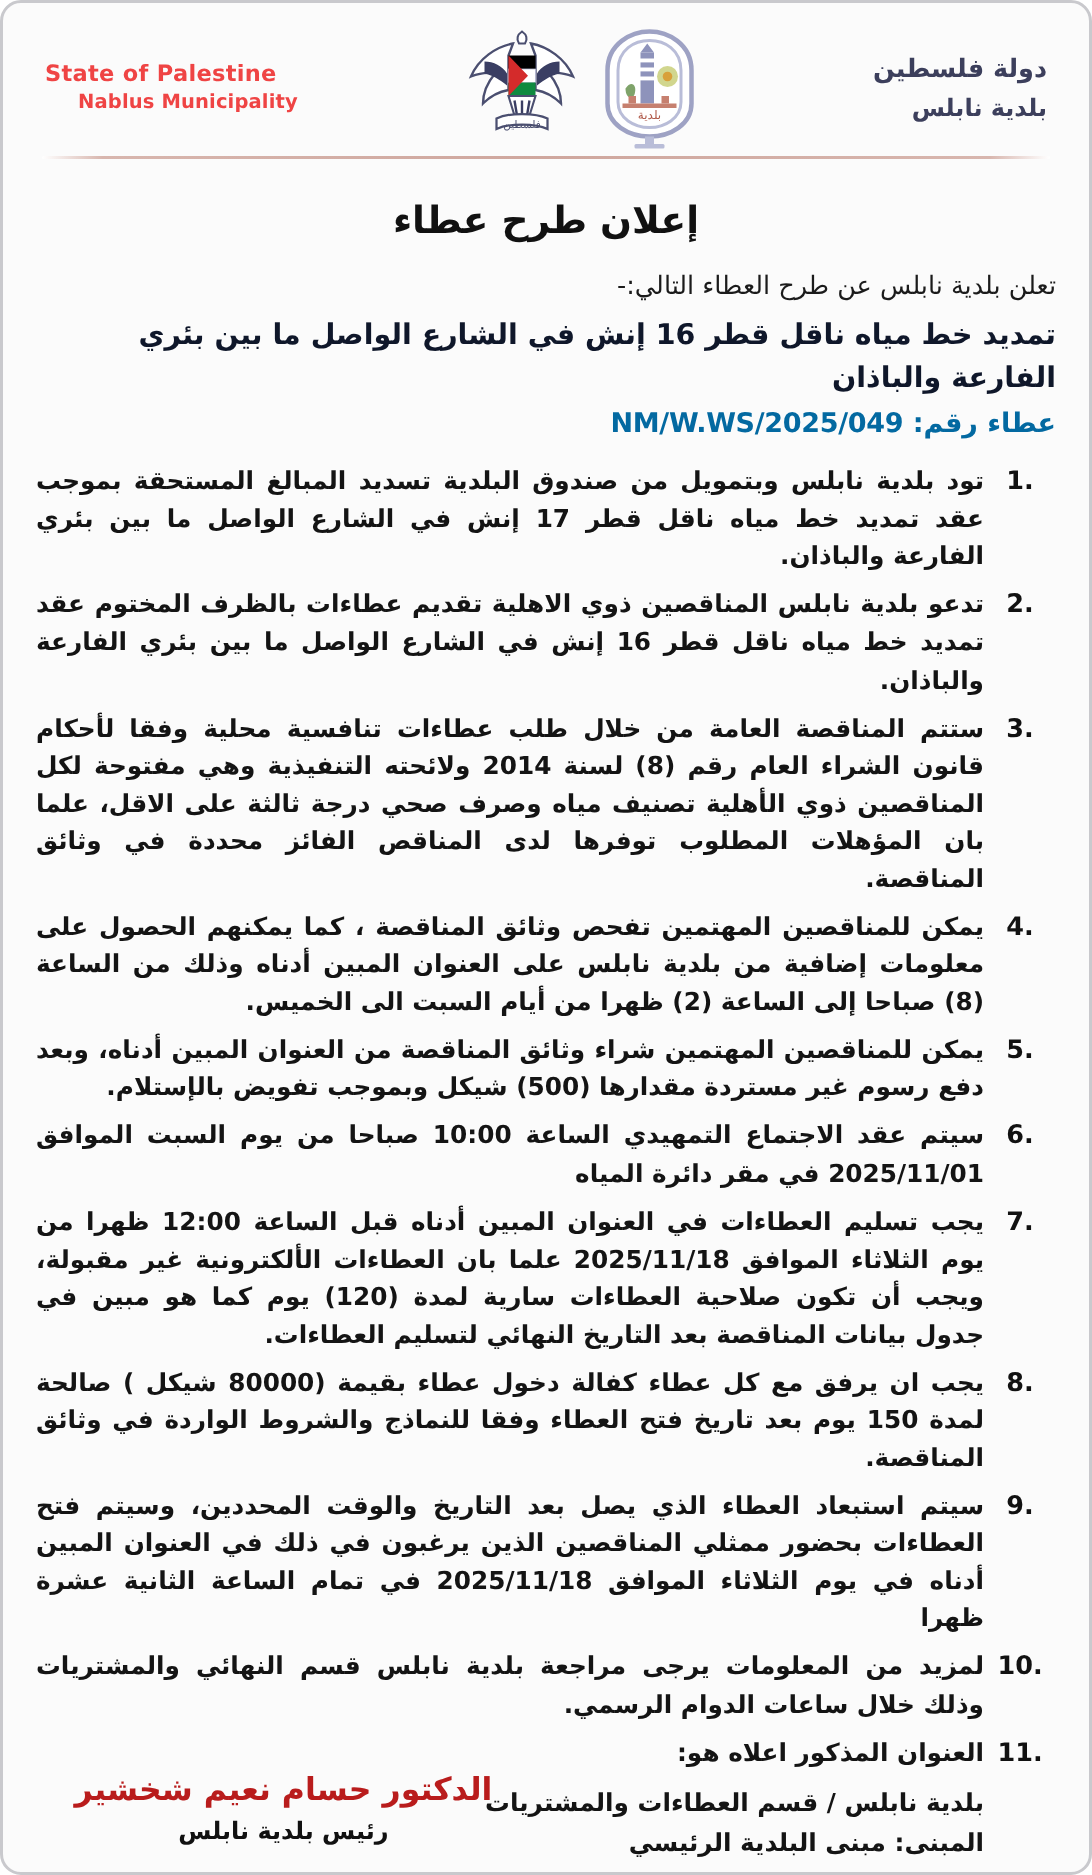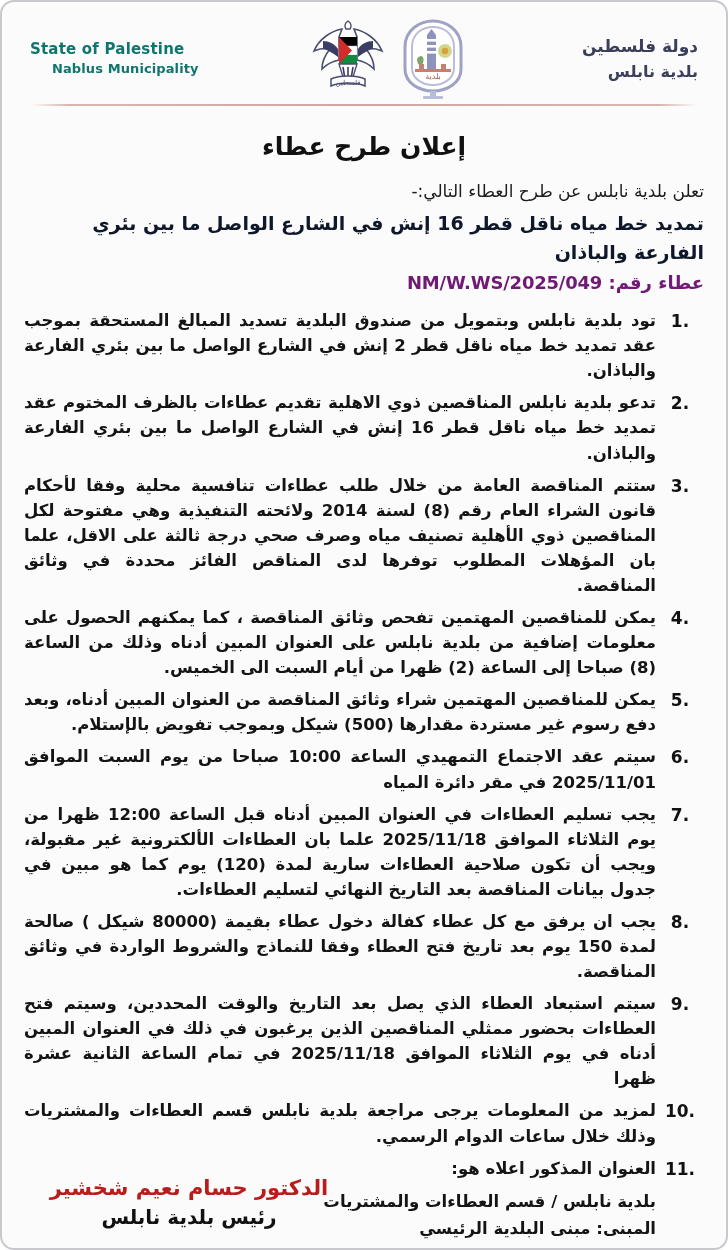--- a/index.html
+++ b/index.html
@@ -31,21 +31,21 @@
     display: flex;
     align-items: center;
     justify-content: space-between;
     height: 86px;
     padding: 0 6px;
   }
   .lh-en {
     order: 3;
     text-align: left;
     direction: ltr;
-    color: #0f766e;
+    color: #ef4444;
     font-weight: bold;
     line-height: 1.45;
   }
   .lh-en .l1 { font-size: 15px; letter-spacing: .2px; }
   .lh-en .l2 { font-size: 13px; letter-spacing: .1px; margin-left: 22px; }
 
   .lh-ar {
     order: 1;
     text-align: right;
     direction: rtl;
@@ -98,21 +98,21 @@
     font-size: 19px;
     font-weight: bold;
     color: #0f172a;
     line-height: 1.55;
     margin-top: 4px;
     letter-spacing: -0.4px;
   }
   .tender-no {
     font-size: 18px;
     font-weight: bold;
-    color: #701a75;
+    color: #0369a1;
     line-height: 1.6;
     margin-top: 2px;
     letter-spacing: -0.2px;
   }
 
   
   .clauses {
     margin-top: 10px;
   }
   .clause {
@@ -166,21 +166,21 @@
     direction: rtl;
   }
   .sig-name {
     font-size: 21px;
     font-weight: bold;
     color: #b91c1c;
     line-height: 1.45;
     letter-spacing: -0.3px;
   }
   .sig-role {
-    font-size: 20px;
+    font-size: 16px;
     font-weight: bold;
     color: #111;
     line-height: 1.45;
     letter-spacing: -0.3px;
   }
 </style>
 </head>
 <body>
 
 <div class="page">
@@ -247,21 +247,21 @@
   <div class="intro-block">
     <div class="intro-line">تعلن بلدية نابلس عن طرح العطاء التالي:-</div>
     <div class="subject-line">تمديد خط مياه ناقل قطر 16 إنش في الشارع الواصل ما بين بئري الفارعة والباذان</div>
     <div class="tender-no">عطاء رقم: NM/W.WS/2025/049</div>
   </div>
 
   <div class="clauses">
 
     <div class="clause">
       <div class="clause-num">1.</div>
-      <div class="clause-text">تود بلدية نابلس وبتمويل من صندوق البلدية تسديد المبالغ المستحقة بموجب عقد تمديد خط مياه ناقل قطر 2 إنش في الشارع الواصل ما بين بئري الفارعة والباذان.</div>
+      <div class="clause-text">تود بلدية نابلس وبتمويل من صندوق البلدية تسديد المبالغ المستحقة بموجب عقد تمديد خط مياه ناقل قطر 17 إنش في الشارع الواصل ما بين بئري الفارعة والباذان.</div>
     </div>
 
     <div class="clause">
       <div class="clause-num">2.</div>
       <div class="clause-text">تدعو بلدية نابلس المناقصين ذوي الاهلية تقديم عطاءات بالظرف المختوم عقد تمديد خط مياه ناقل قطر 16 إنش في الشارع الواصل ما بين بئري الفارعة والباذان.</div>
     </div>
 
     <div class="clause">
       <div class="clause-num">3.</div>
       <div class="clause-text">ستتم المناقصة العامة من خلال طلب عطاءات تنافسية محلية وفقا لأحكام قانون الشراء العام رقم (8) لسنة 2014 ولائحته التنفيذية وهي مفتوحة لكل المناقصين ذوي الأهلية تصنيف مياه وصرف صحي درجة ثالثة على الاقل، علما بان المؤهلات المطلوب توفرها لدى المناقص الفائز محددة في وثائق المناقصة.</div>
@@ -292,21 +292,21 @@
       <div class="clause-text">يجب ان يرفق مع كل عطاء كفالة دخول عطاء بقيمة (80000 شيكل ) صالحة لمدة 150 يوم بعد تاريخ فتح العطاء وفقا للنماذج والشروط الواردة في وثائق المناقصة.</div>
     </div>
 
     <div class="clause">
       <div class="clause-num">9.</div>
       <div class="clause-text">سيتم استبعاد العطاء الذي يصل بعد التاريخ والوقت المحددين، وسيتم فتح العطاءات بحضور ممثلي المناقصين الذين يرغبون في ذلك في العنوان المبين أدناه في يوم الثلاثاء الموافق 2025/11/18  في تمام الساعة الثانية عشرة ظهرا</div>
     </div>
 
     <div class="clause">
       <div class="clause-num">10.</div>
-      <div class="clause-text">لمزيد من المعلومات يرجى مراجعة بلدية نابلس قسم العطاءات والمشتريات وذلك خلال ساعات الدوام الرسمي.</div>
+      <div class="clause-text">لمزيد من المعلومات يرجى مراجعة بلدية نابلس قسم النهائي والمشتريات وذلك خلال ساعات الدوام الرسمي.</div>
     </div>
 
     <div class="clause">
       <div class="clause-num">11.</div>
       <div class="clause-text">العنوان المذكور اعلاه هو:</div>
     </div>
 
   </div>
 
   <div class="address-block">

